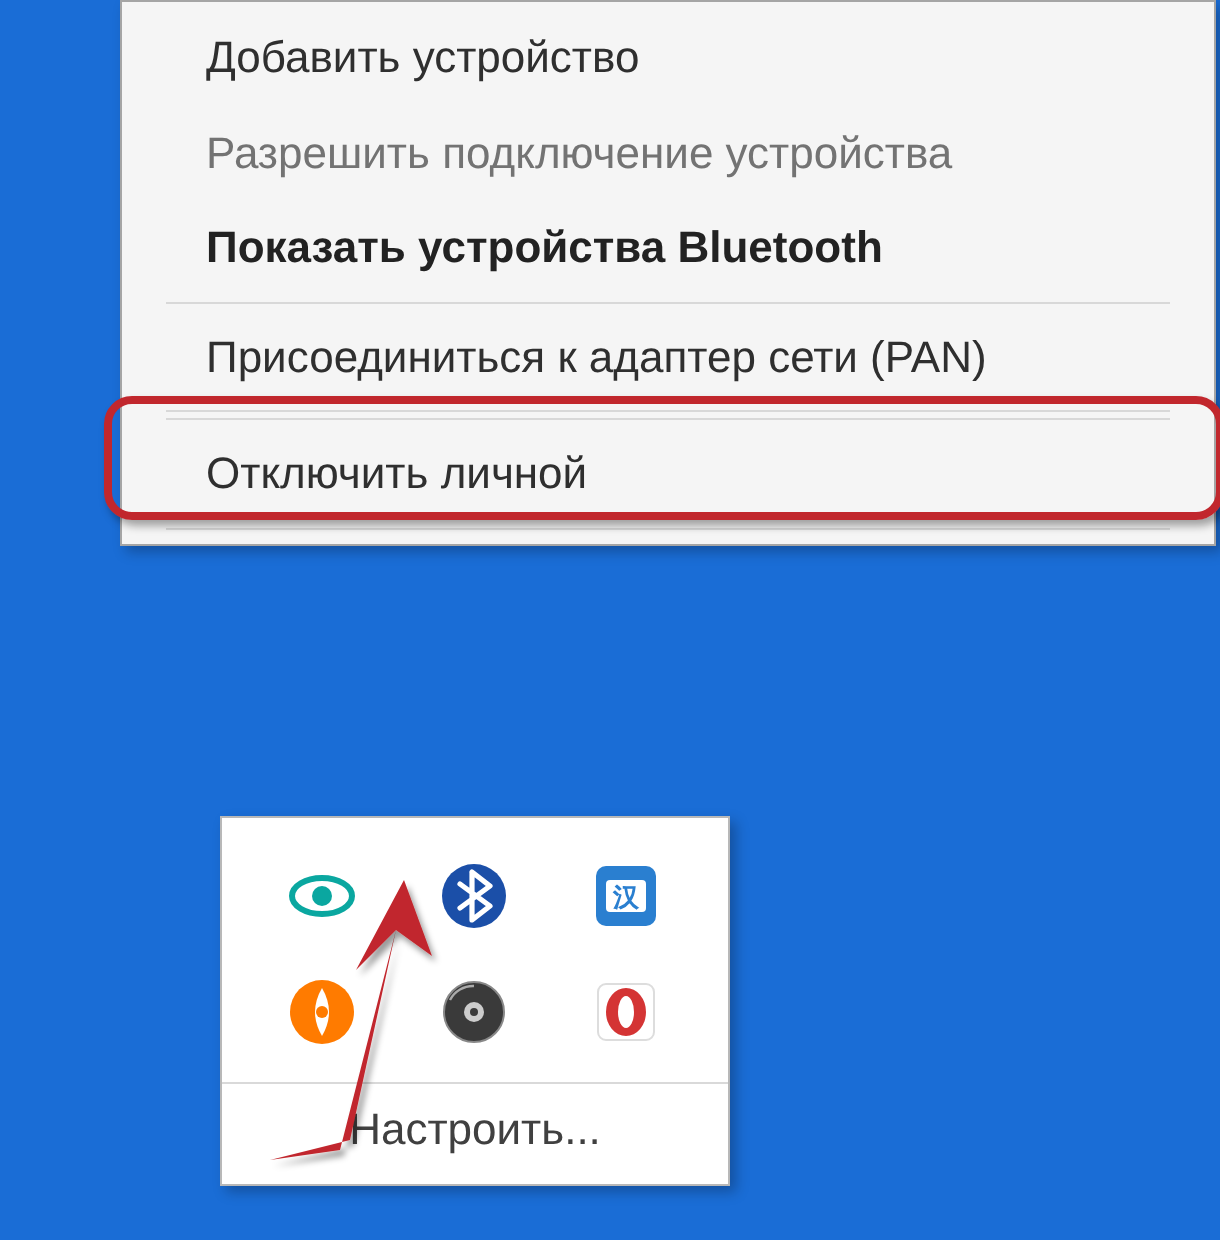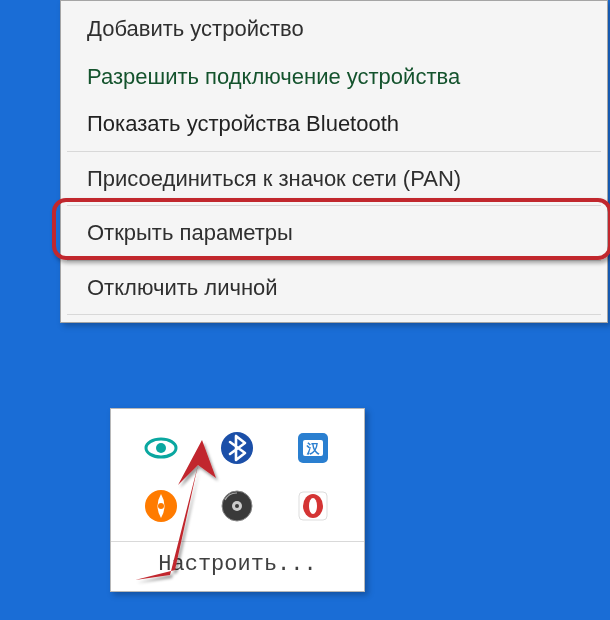--- a/index.html
+++ b/index.html
@@ -14,32 +14,32 @@
   }
 
   .context-menu {
     position: absolute;
     left: 60px;
     top: 0;
     width: 548px;
     background: #f5f5f5;
     border: 1px solid #a5a5a5;
     box-shadow: 3px 3px 6px rgba(0,0,0,0.25);
-    padding: 4px 2px;
+    padding: 4px 18px;
   }
 
   .menu-item {
     padding: 10px 20px 10px 24px;
     font-size: 22px;
     color: #2f2f2f;
     cursor: default;
     line-height: 1.25;
   }
-  .menu-item.disabled { color: #14532d; }
-  .menu-item.bold { font-weight: 400; color: #222; }
+  .menu-item.disabled { color: #737373; }
+  .menu-item.bold { font-weight: 700; color: #222; }
   .menu-sep {
     height: 1px;
     background: #d8d8d8;
     margin: 3px 4px;
   }
 
   .highlight-box {
     position: absolute;
     left: 52px;
     top: 198px;
@@ -82,44 +82,42 @@
     display: flex;
     align-items: center;
     justify-content: center;
   }
   .tray-footer {
     border-top: 1px solid #d9d9d9;
     text-align: center;
     padding: 10px 0 14px 0;
     font-size: 22px;
     color: #404040;
-    font-family: Liberation Mono, monospace;
   }
 
   
   .arrow-overlay {
     position: absolute;
     left: 120px;
     top: 430px;
     width: 160px;
     height: 160px;
     pointer-events: none;
   }
 </style>
 </head>
 <body>
 
 <div class="context-menu">
   <div class="menu-item">Добавить устройство</div>
   <div class="menu-item disabled">Разрешить подключение устройства</div>
   <div class="menu-item bold">Показать устройства Bluetooth</div>
   <div class="menu-sep"></div>
-  <div class="menu-item">Присоединиться к значок сети (PAN)</div>
+  <div class="menu-item">Присоединиться к адаптер сети (PAN)</div>
   <div class="menu-sep"></div>
-  <div class="menu-item">Открыть параметры</div>
   <div class="menu-sep"></div>
   <div class="menu-item">Отключить личной</div>
   <div class="menu-sep"></div>
 </div>
 
 <div class="highlight-box"></div>
 
 <div class="tray-popup">
   <div class="tray-icons">
 

